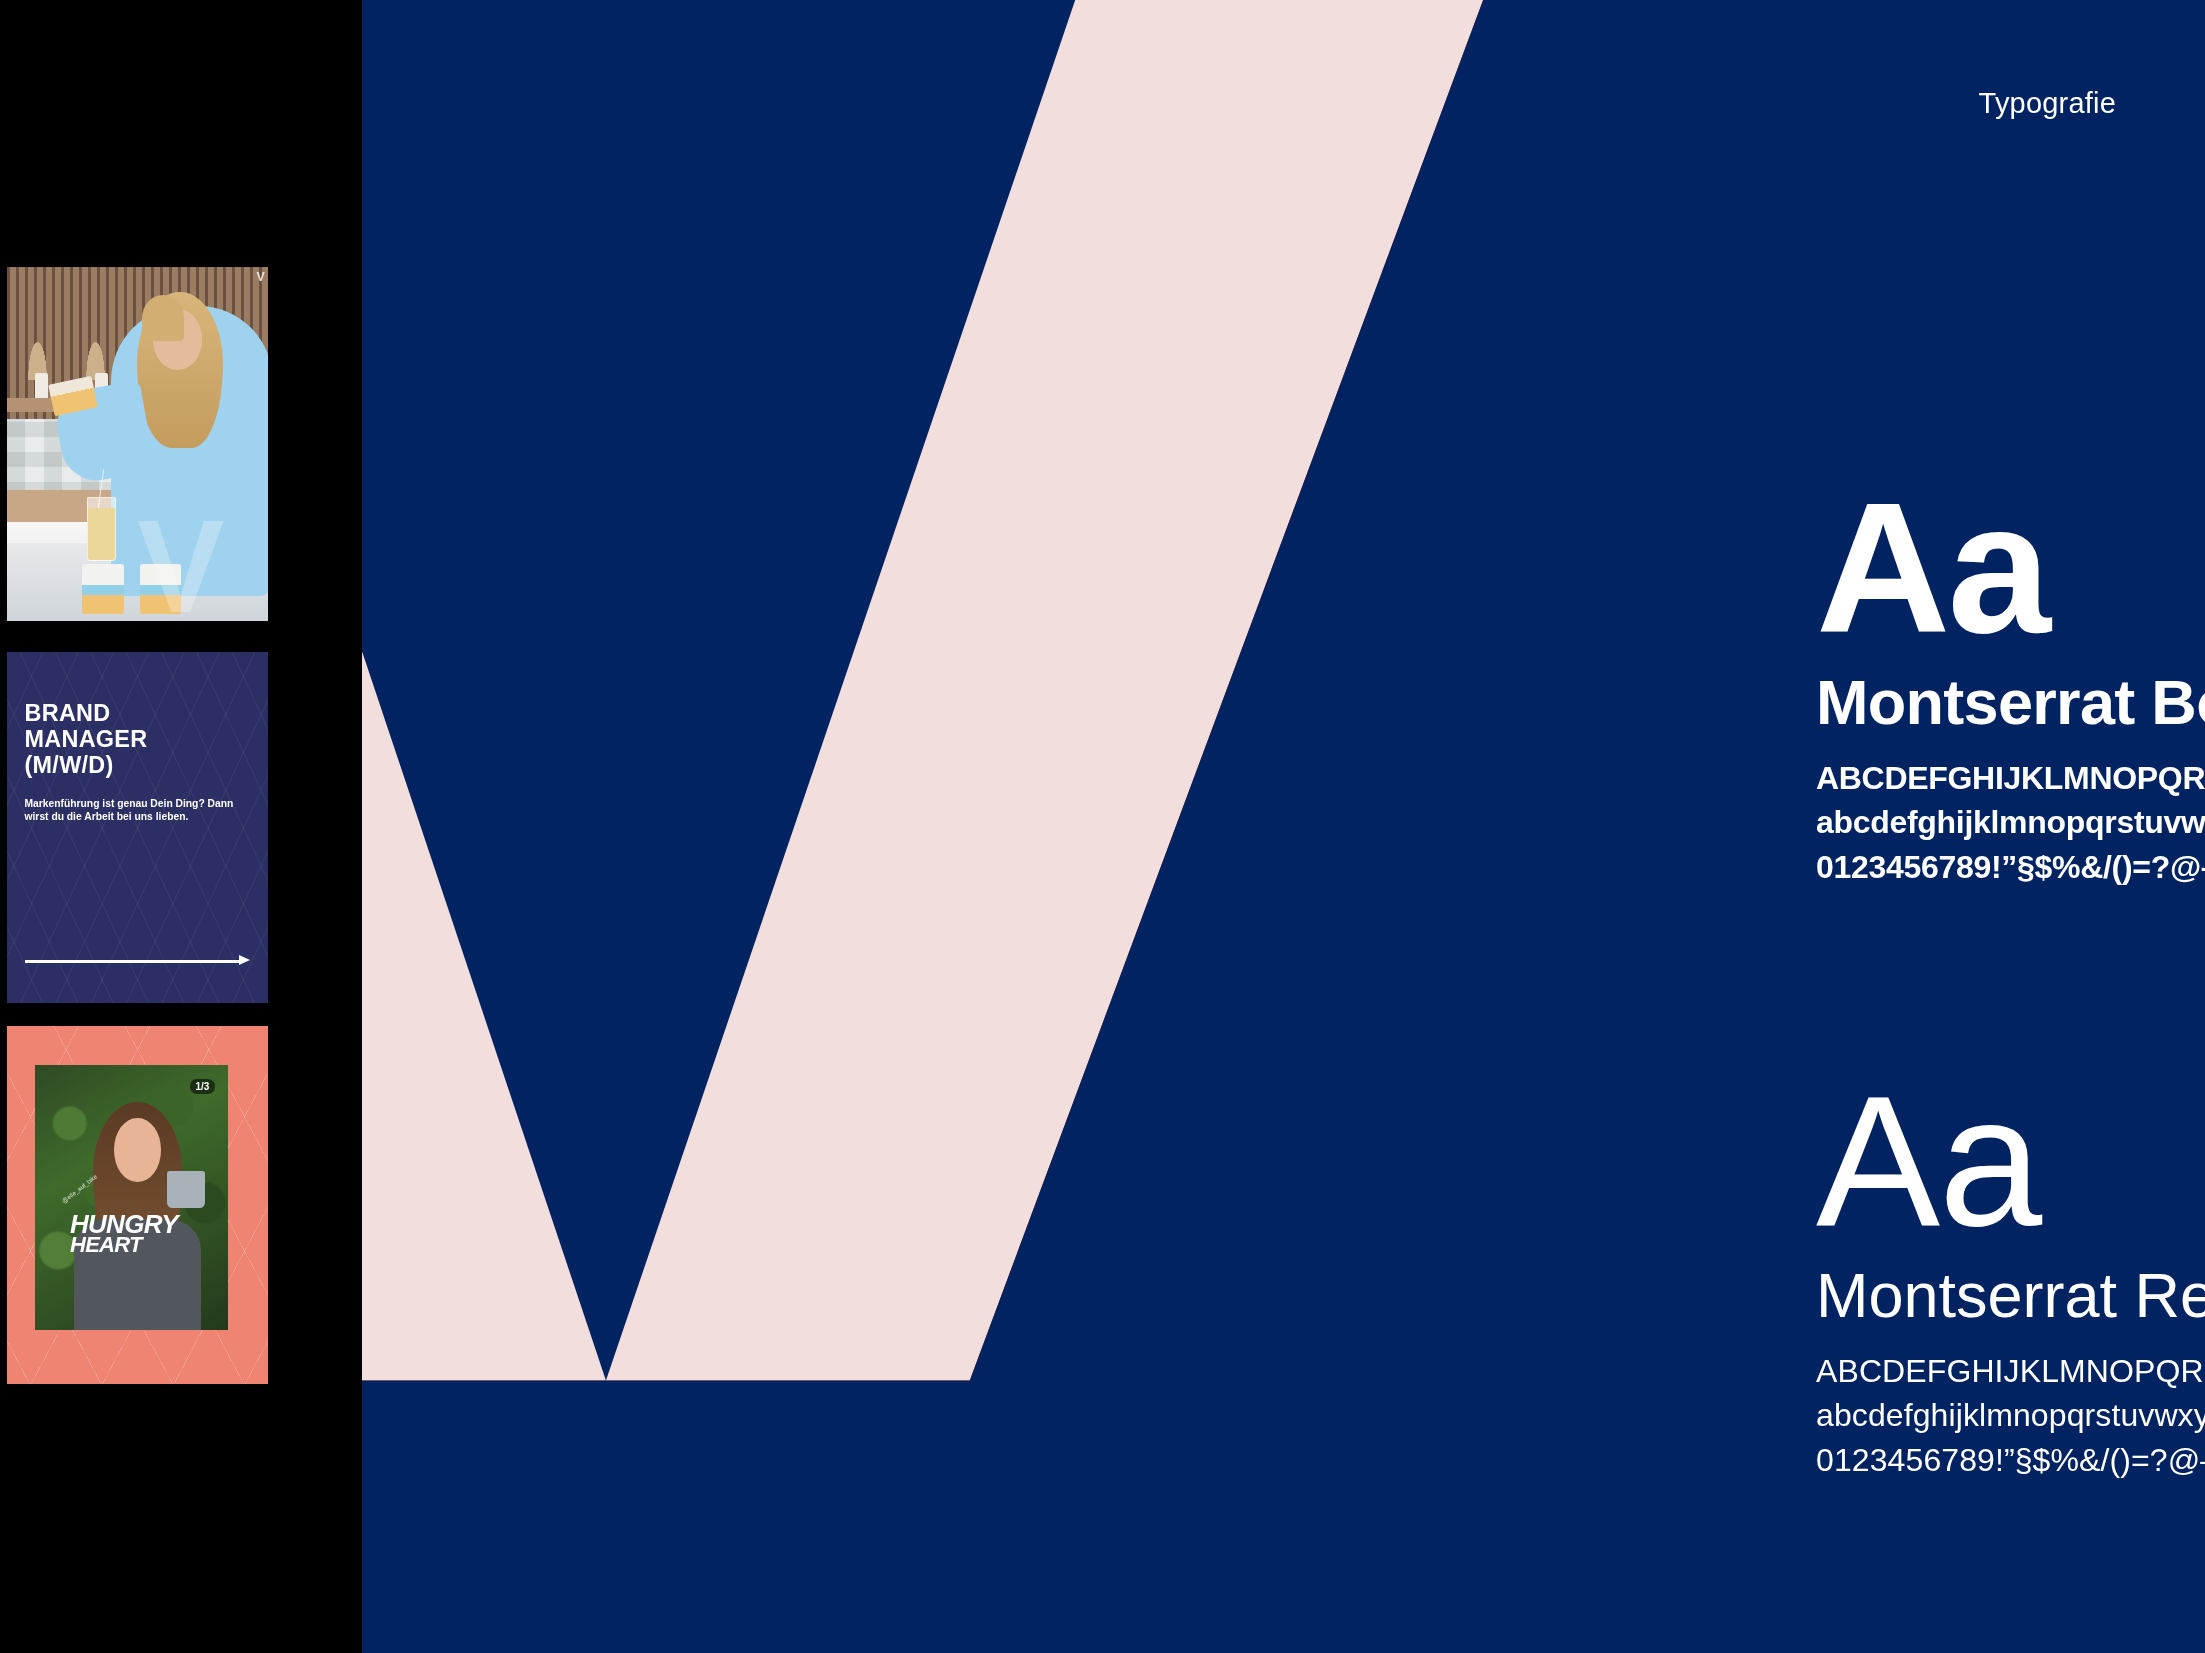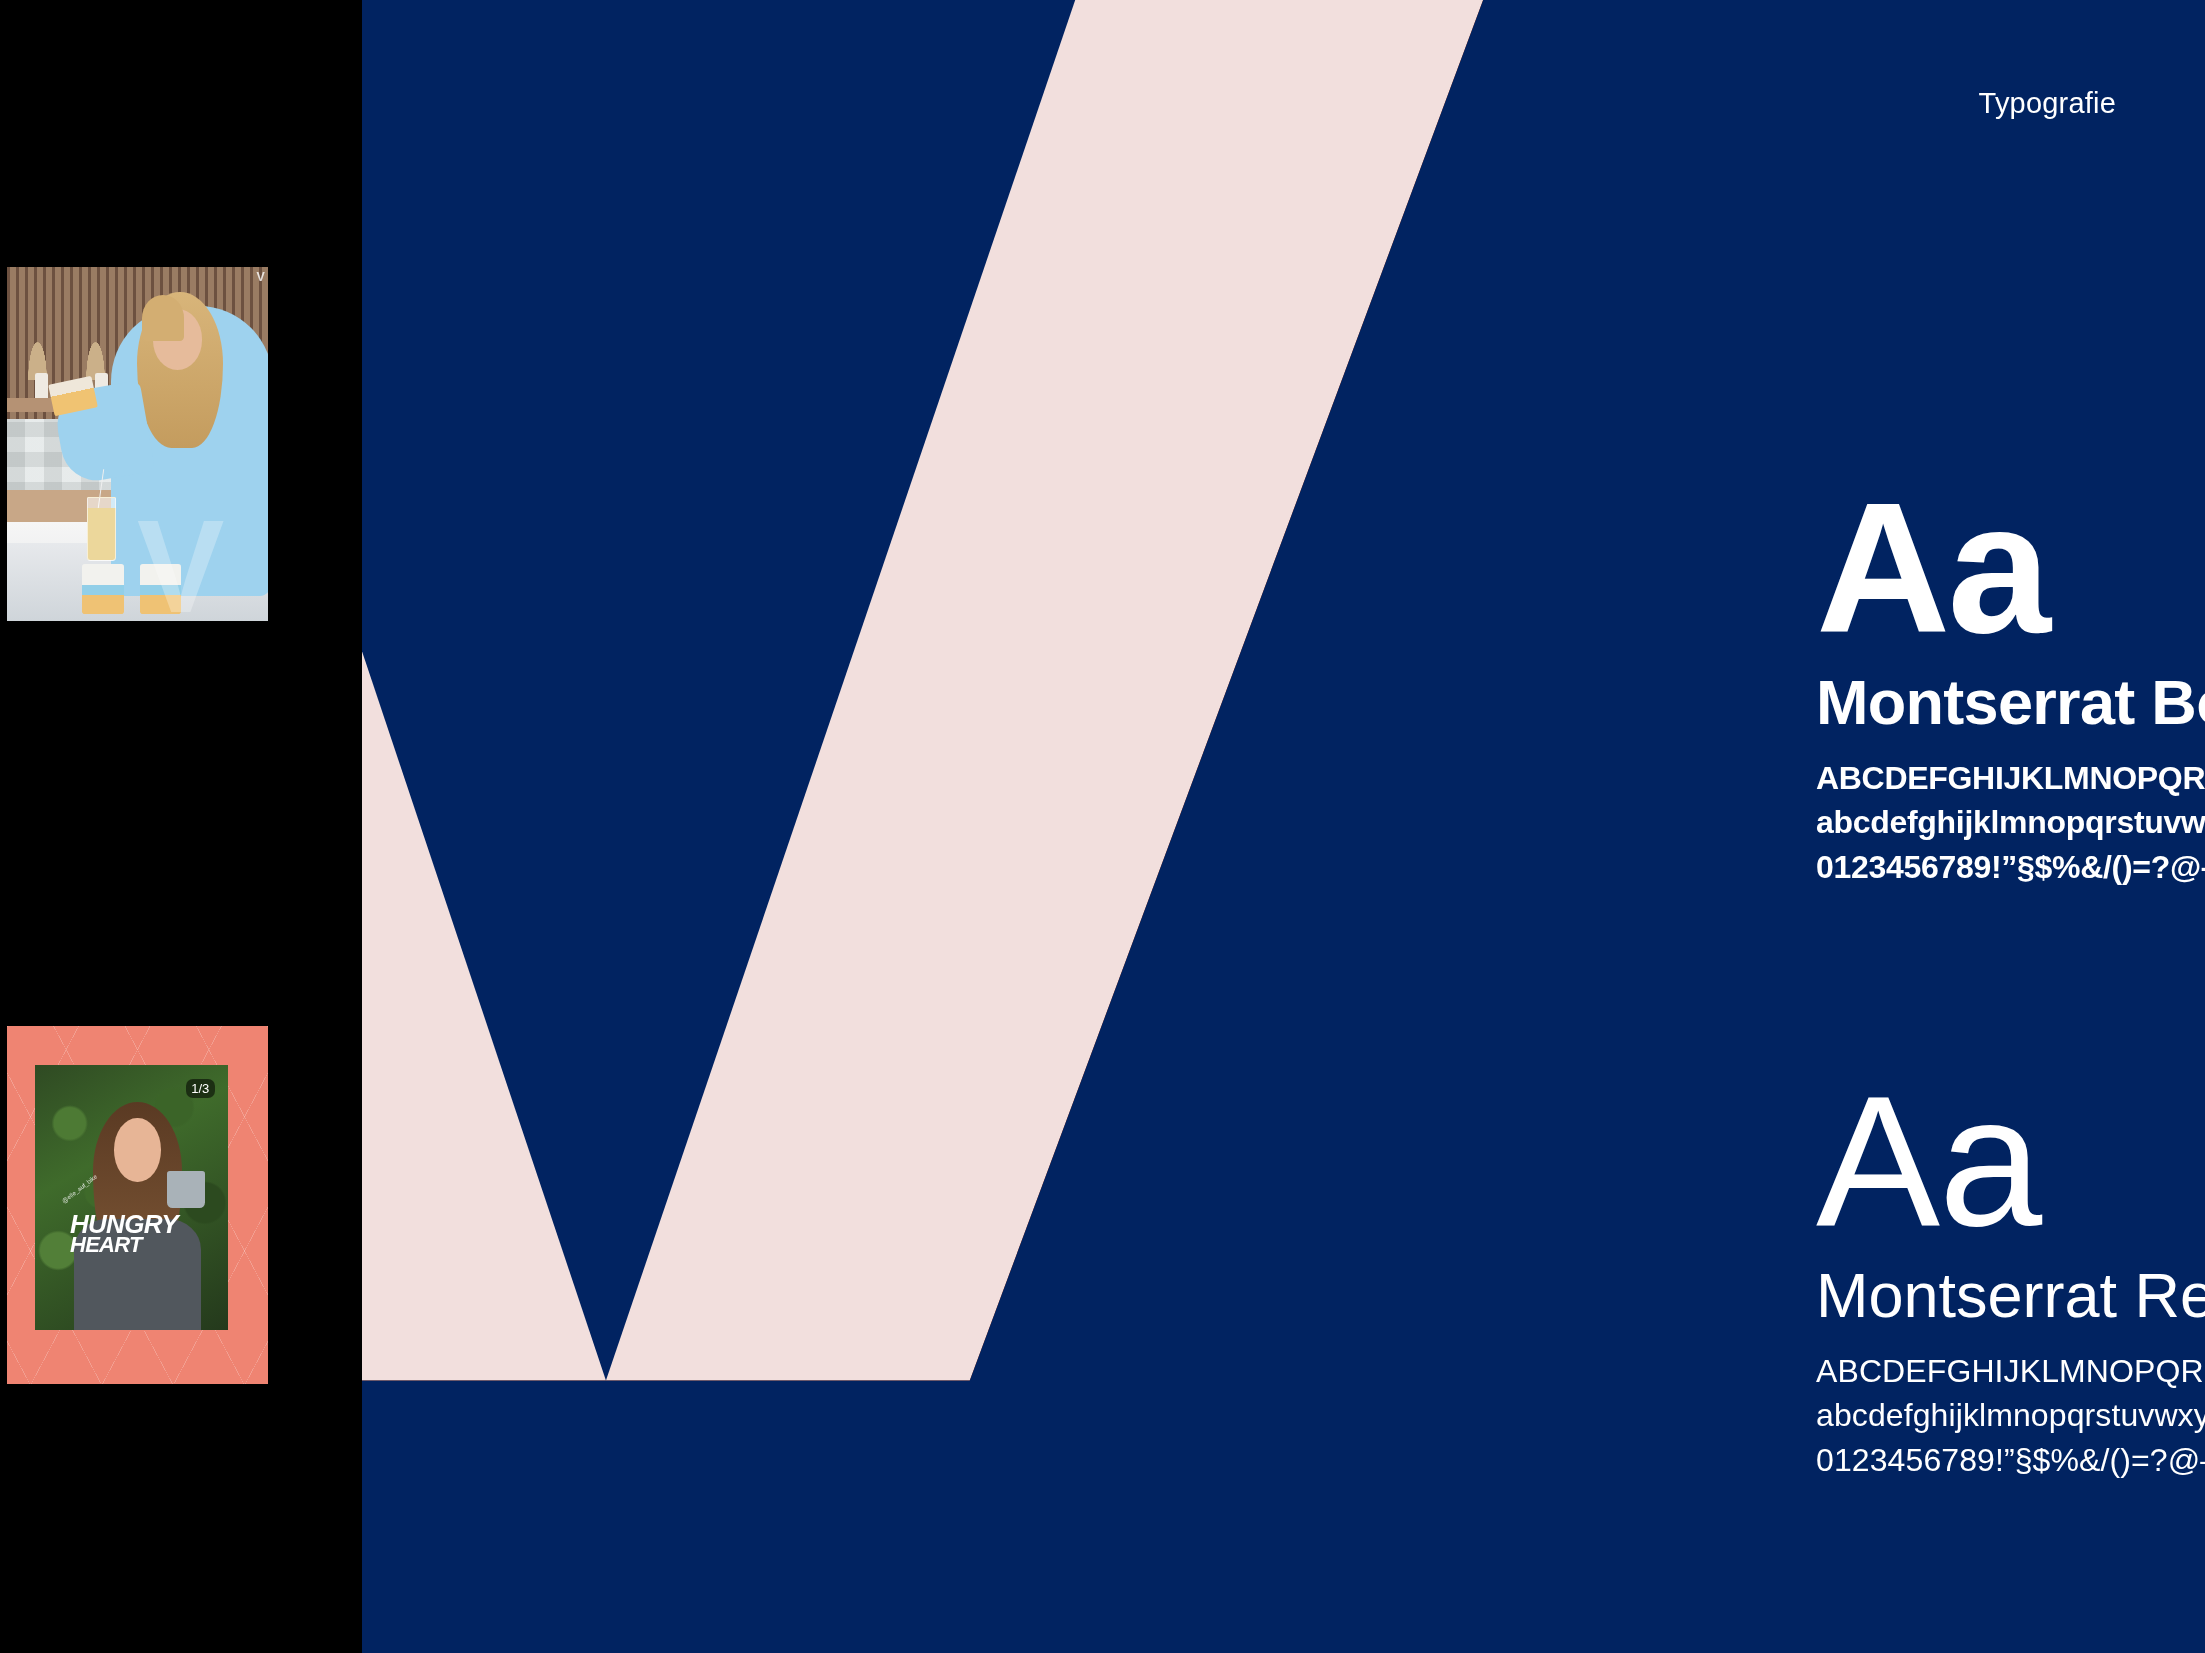--- a/index.html
+++ b/index.html
@@ -190,21 +190,21 @@
     position:absolute; left:20%; top:58%; width:66%; height:44%;
     background:#51575d; border-radius:26% 26% 0 0;
   }
   .social .mug {
     position:absolute; left:68%; top:40%; width:20%; height:14%;
     background:#a9b2b8; border-radius:2.8px 2.8px 5.5px 5.5px;
   }
   .social .badge {
     position:absolute; right:7%; top:5%;
     background:rgba(0,0,0,.55); color:#fff;
-    font-size:13px; font-weight:400; padding:2.1px 5.5px; border-radius:6.9px;
+    font-size:10px; font-weight:700; padding:2.1px 5.5px; border-radius:6.9px;
   }
   .social .handle {
     position:absolute; left:12%; top:45%; color:rgba(255,255,255,.8);
     font-size:6.2px; transform:rotate(-38deg);
   }
   .social .logo {
     position:absolute; left:18%; top:56%; width:66%;
     color:#fff; font-weight:700; font-style:italic;
     line-height:.84; letter-spacing:-0.7px;
   }
@@ -281,20 +281,35 @@
         <div class="jar-held"></div>
         <div class="straw"></div>
         <div class="glass"></div>
         <div class="jarA"></div>
         <div class="jarB"></div>
         <div class="wmark">V</div>
         <div class="corner-v">V</div>
       </div>
     </div>
 
+    <div class="thumb" id="thumb-2">
+      <div class="jobcard">
+        <div class="pattern"></div>
+        <div class="jt">
+          <div>BRAND</div>
+          <div>MANAGER</div>
+          <div>(M/W/D)</div>
+        </div>
+        <div class="jb">Markenführung ist genau Dein Ding? Dann wirst du die Arbeit bei uns lieben.</div>
+        <div class="arrow-wrap">
+          <div class="arrow-line"></div>
+          <div class="arrow-head"></div>
+        </div>
+      </div>
+    </div>
 
     <div class="thumb" id="thumb-3">
       <div class="social">
         <div class="grid-lines"></div>
         <div class="photo">
           <div class="foliage"></div>
           <div class="woman-hair"></div>
           <div class="woman-face"></div>
           <div class="mug"></div>
           <div class="woman-body"></div>

